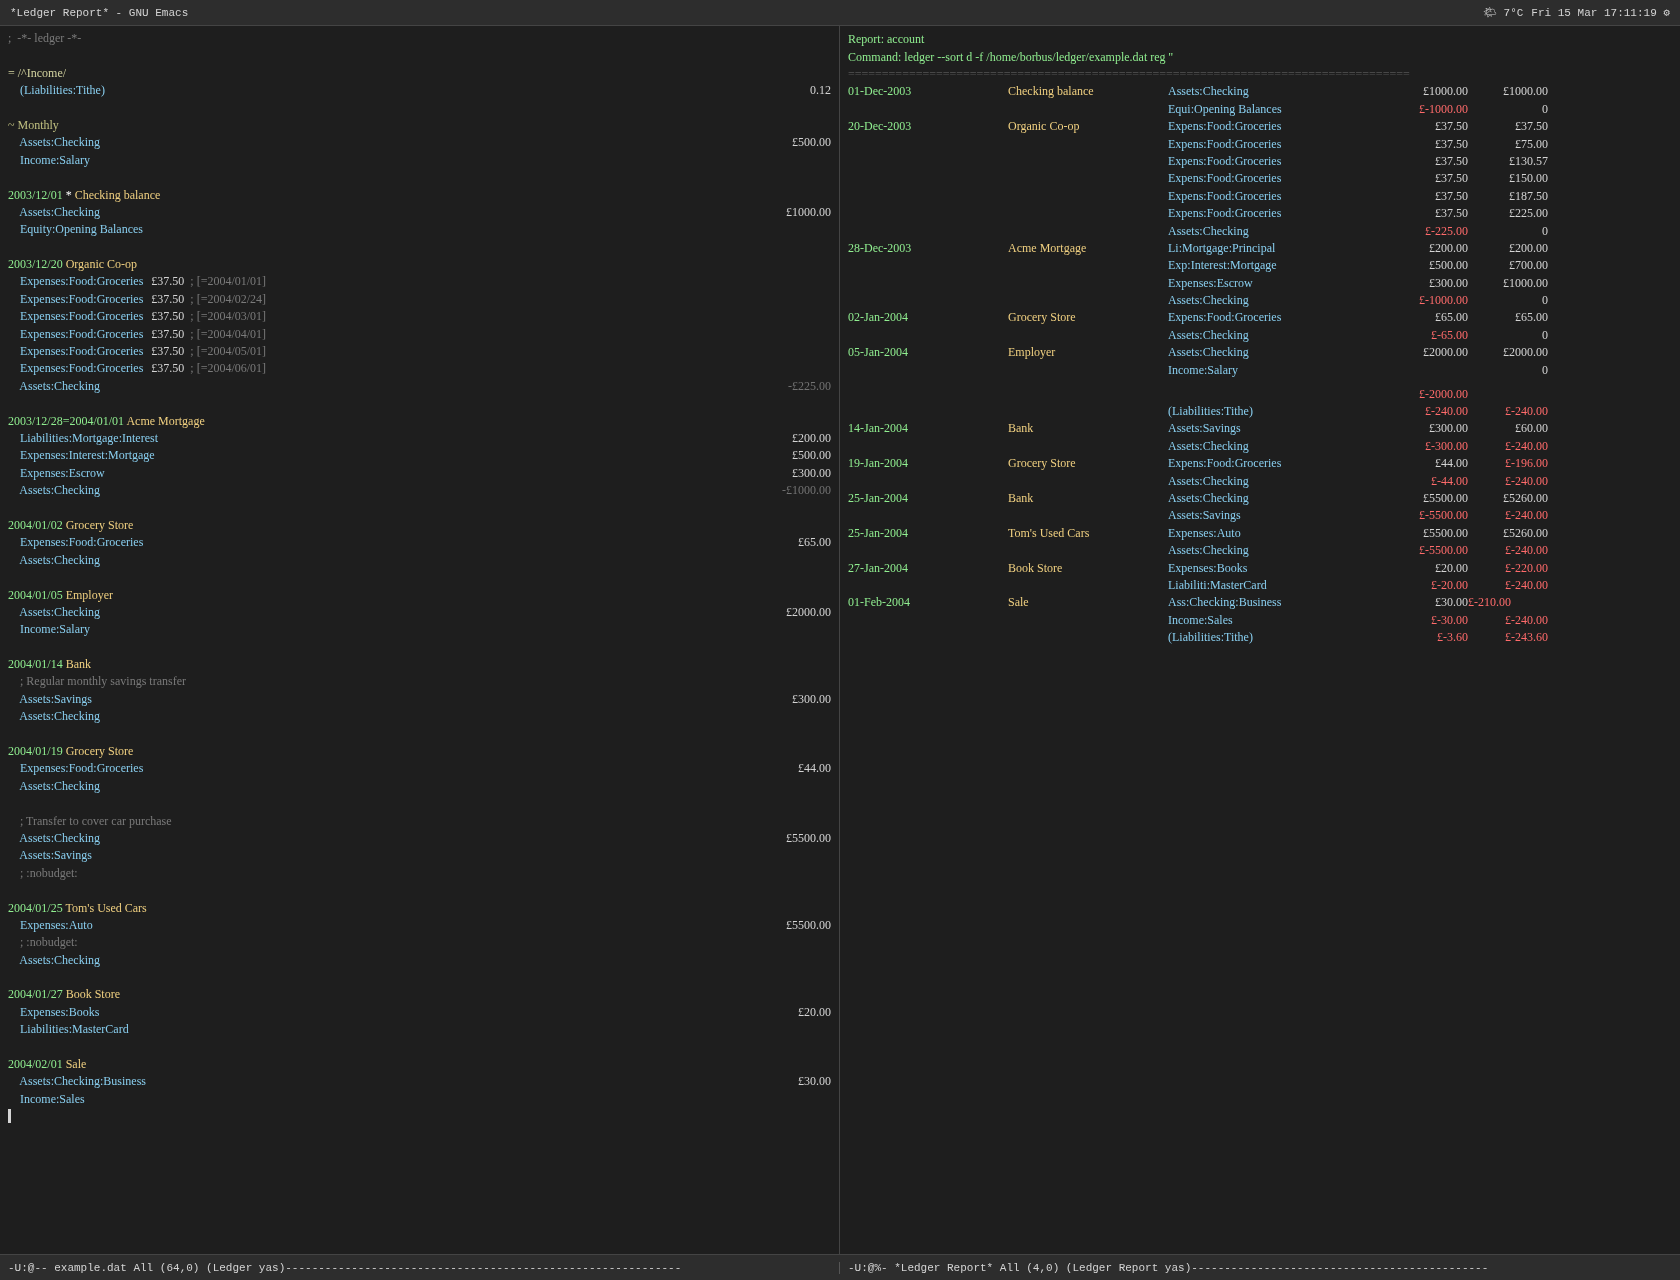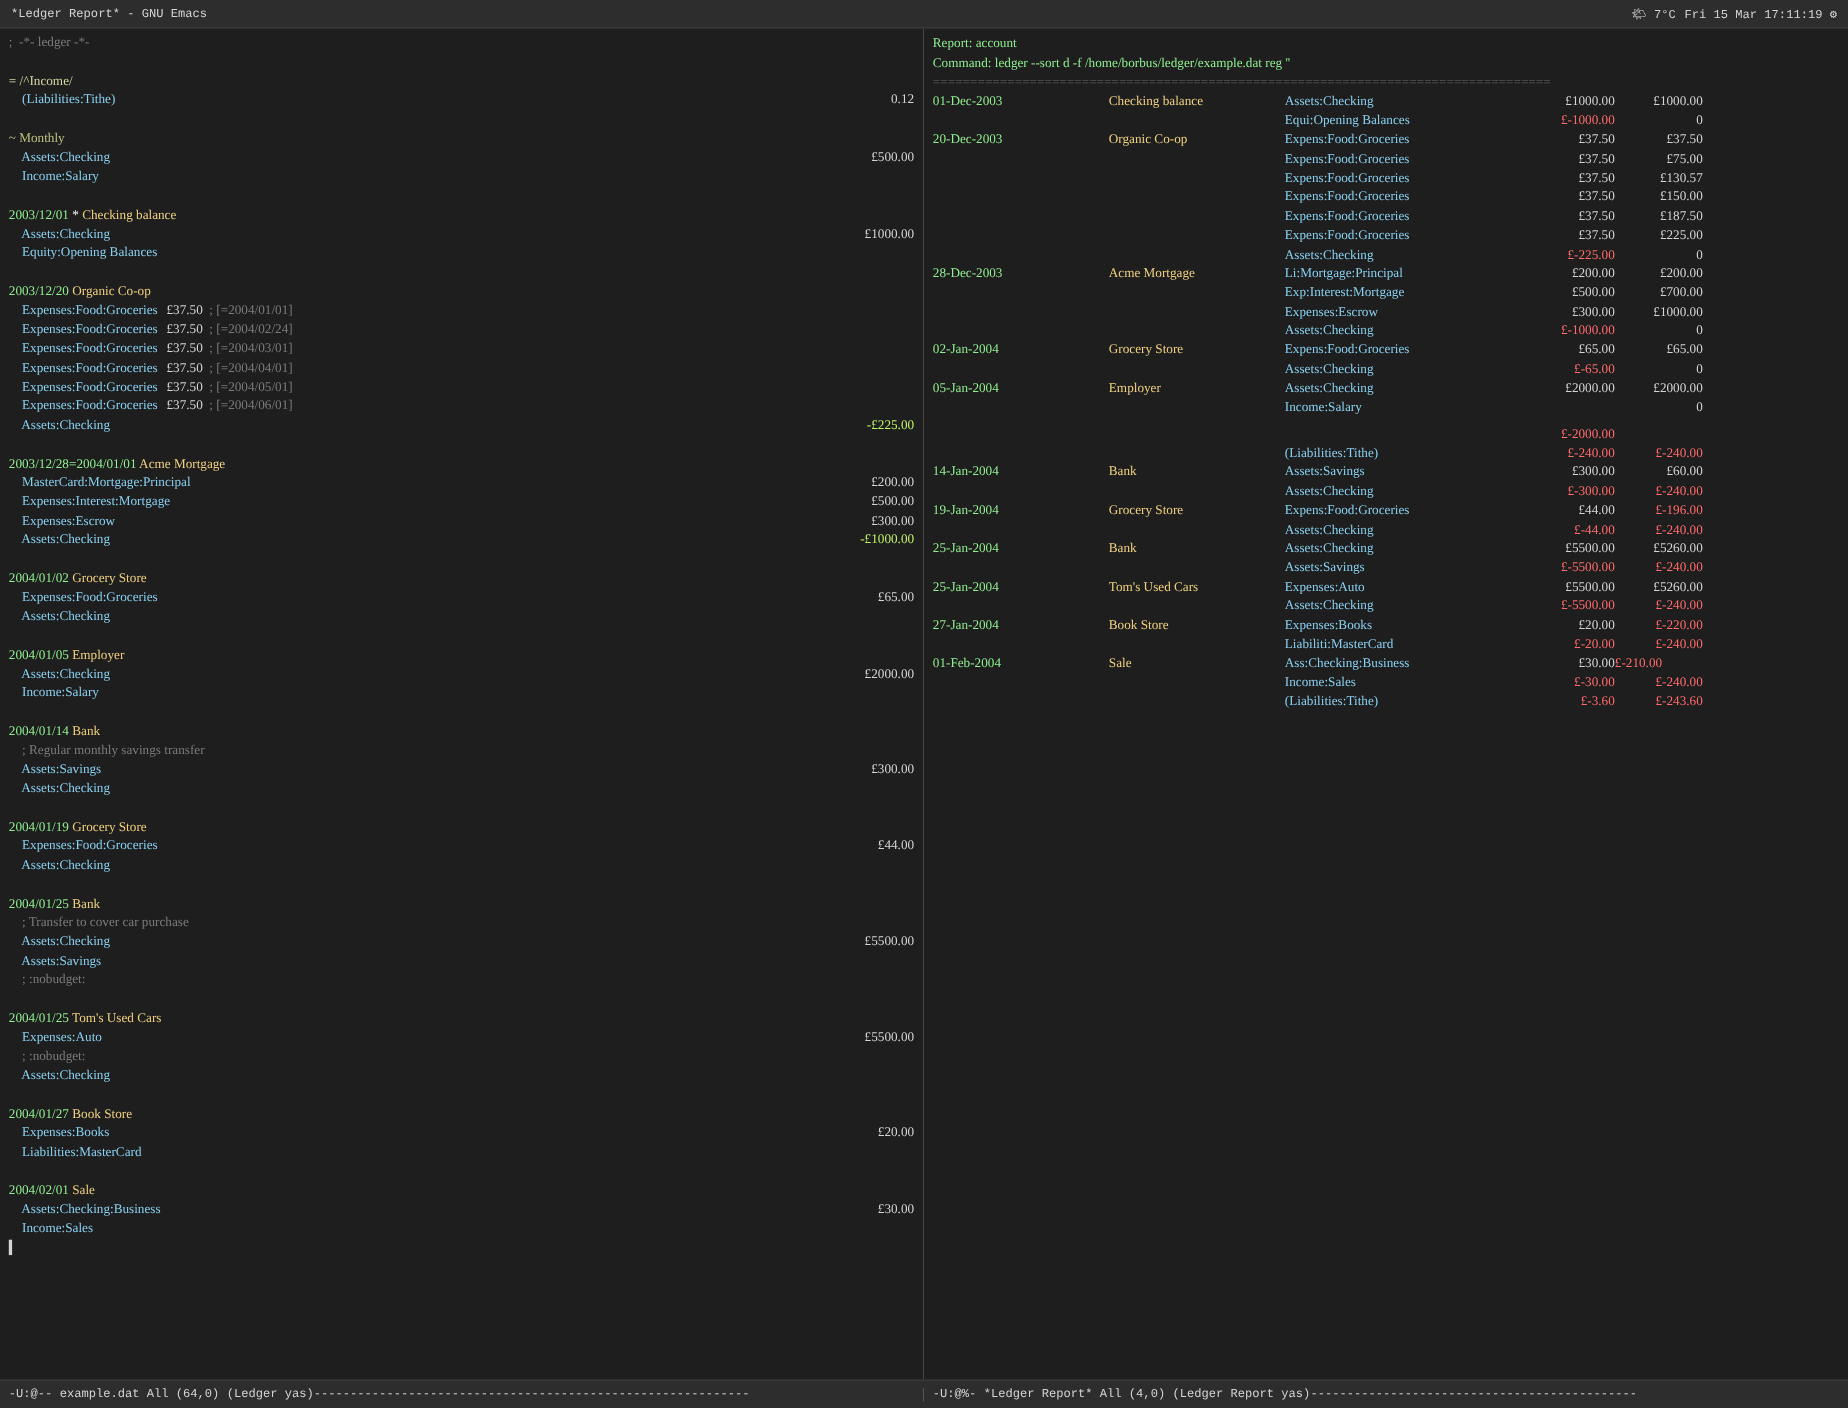--- a/index.html
+++ b/index.html
@@ -60,21 +60,21 @@
       width: 50%;
       padding: 0 8px;
       color: #d4d4d4;
     }
     .line { white-space: pre; line-height: 1.45; }
     .comment { color: #7a7a7a; }
     .keyword-tilde { color: #c0c080; }
     .keyword-equals { color: #d4d4a0; }
     .account-name { color: #89cff0; }
     .amount { color: #d4d4d4; }
-    .amount-neg { color: #bef264; }
+    .amount-neg { color: #737373; }
     .date-tx { color: #90ee90; }
     .tx-desc { color: #f0d080; }
     .tag { color: #7a7a7a; }
     .cursor-block { background: #d4d4d4; color: #1e1e1e; }
 
     
     .rp-header { color: #90ee90; line-height: 1.5; }
     .rp-separator { color: #555; }
     .rp-date { color: #90ee90; }
     .rp-desc { color: #f0d080; }
@@ -117,21 +117,21 @@
       <div class="line"><span class="date-tx">2003/12/20</span> <span class="tx-desc">Organic Co-op</span></div>
       <div class="line"><span class="account-name">    Expenses:Food:Groceries</span><span style="margin-left:8px;" class="amount">£37.50</span><span class="tag">  ; [=2004/01/01]</span></div>
       <div class="line"><span class="account-name">    Expenses:Food:Groceries</span><span style="margin-left:8px;" class="amount">£37.50</span><span class="tag">  ; [=2004/02/24]</span></div>
       <div class="line"><span class="account-name">    Expenses:Food:Groceries</span><span style="margin-left:8px;" class="amount">£37.50</span><span class="tag">  ; [=2004/03/01]</span></div>
       <div class="line"><span class="account-name">    Expenses:Food:Groceries</span><span style="margin-left:8px;" class="amount">£37.50</span><span class="tag">  ; [=2004/04/01]</span></div>
       <div class="line"><span class="account-name">    Expenses:Food:Groceries</span><span style="margin-left:8px;" class="amount">£37.50</span><span class="tag">  ; [=2004/05/01]</span></div>
       <div class="line"><span class="account-name">    Expenses:Food:Groceries</span><span style="margin-left:8px;" class="amount">£37.50</span><span class="tag">  ; [=2004/06/01]</span></div>
       <div class="line"><span class="account-name">    Assets:Checking</span><span style="float:right; min-width:90px; text-align:right;" class="amount-neg">-£225.00</span></div>
       <div class="line">&nbsp;</div>
       <div class="line"><span class="date-tx">2003/12/28=2004/01/01</span> <span class="tx-desc">Acme Mortgage</span></div>
-      <div class="line"><span class="account-name">    MasterCard:Mortgage:Principal</span><span style="float:right; min-width:90px; text-align:right;" class="amount">£200.00</span></div>
+      <div class="line"><span class="account-name">    Liabilities:Mortgage:Interest</span><span style="float:right; min-width:90px; text-align:right;" class="amount">£200.00</span></div>
       <div class="line"><span class="account-name">    Expenses:Interest:Mortgage</span><span style="float:right; min-width:90px; text-align:right;" class="amount">£500.00</span></div>
       <div class="line"><span class="account-name">    Expenses:Escrow</span><span style="float:right; min-width:90px; text-align:right;" class="amount">£300.00</span></div>
       <div class="line"><span class="account-name">    Assets:Checking</span><span style="float:right; min-width:90px; text-align:right;" class="amount-neg">-£1000.00</span></div>
       <div class="line">&nbsp;</div>
       <div class="line"><span class="date-tx">2004/01/02</span> <span class="tx-desc">Grocery Store</span></div>
       <div class="line"><span class="account-name">    Expenses:Food:Groceries</span><span style="float:right; min-width:90px; text-align:right;" class="amount">£65.00</span></div>
       <div class="line"><span class="account-name">    Assets:Checking</span></div>
       <div class="line">&nbsp;</div>
       <div class="line"><span class="date-tx">2004/01/05</span> <span class="tx-desc">Employer</span></div>
       <div class="line"><span class="account-name">    Assets:Checking</span><span style="float:right; min-width:90px; text-align:right;" class="amount">£2000.00</span></div>
@@ -139,21 +139,20 @@
       <div class="line">&nbsp;</div>
       <div class="line"><span class="date-tx">2004/01/14</span> <span class="tx-desc">Bank</span></div>
       <div class="line"><span class="comment">    ; Regular monthly savings transfer</span></div>
       <div class="line"><span class="account-name">    Assets:Savings</span><span style="float:right; min-width:90px; text-align:right;" class="amount">£300.00</span></div>
       <div class="line"><span class="account-name">    Assets:Checking</span></div>
       <div class="line">&nbsp;</div>
       <div class="line"><span class="date-tx">2004/01/19</span> <span class="tx-desc">Grocery Store</span></div>
       <div class="line"><span class="account-name">    Expenses:Food:Groceries</span><span style="float:right; min-width:90px; text-align:right;" class="amount">£44.00</span></div>
       <div class="line"><span class="account-name">    Assets:Checking</span></div>
       <div class="line">&nbsp;</div>
-      <div class="line"><span class="date-tx">2004/01/25</span> <span class="tx-desc">Bank</span></div>
       <div class="line"><span class="comment">    ; Transfer to cover car purchase</span></div>
       <div class="line"><span class="account-name">    Assets:Checking</span><span style="float:right; min-width:90px; text-align:right;" class="amount">£5500.00</span></div>
       <div class="line"><span class="account-name">    Assets:Savings</span></div>
       <div class="line"><span class="comment">    ; :nobudget:</span></div>
       <div class="line">&nbsp;</div>
       <div class="line"><span class="date-tx">2004/01/25</span> <span class="tx-desc">Tom's Used Cars</span></div>
       <div class="line"><span class="account-name">    Expenses:Auto</span><span style="float:right; min-width:90px; text-align:right;" class="amount">£5500.00</span></div>
       <div class="line"><span class="comment">    ; :nobudget:</span></div>
       <div class="line"><span class="account-name">    Assets:Checking</span></div>
       <div class="line">&nbsp;</div>

